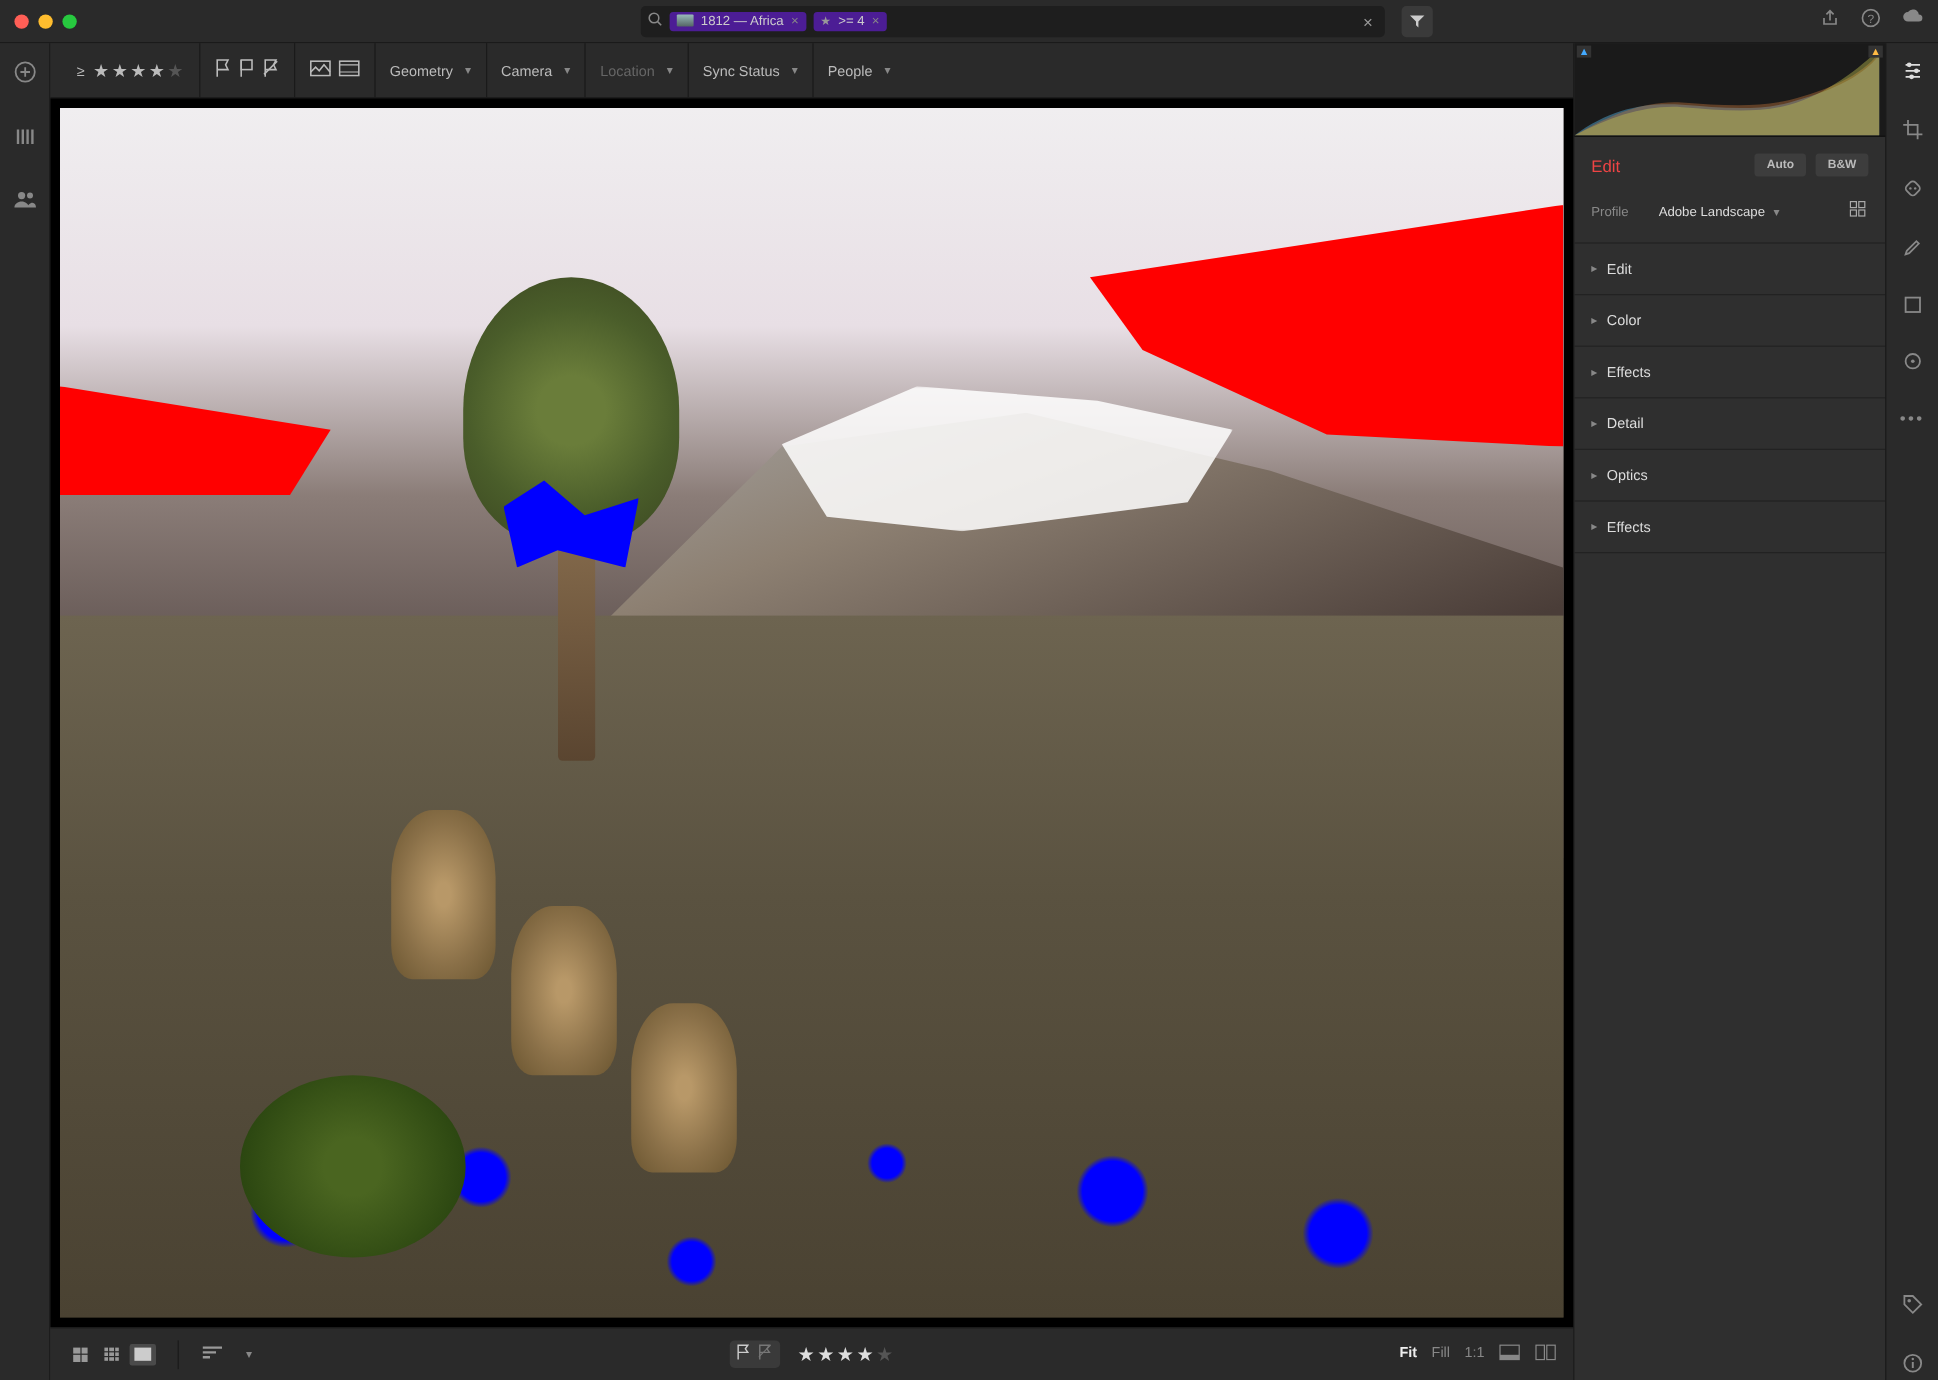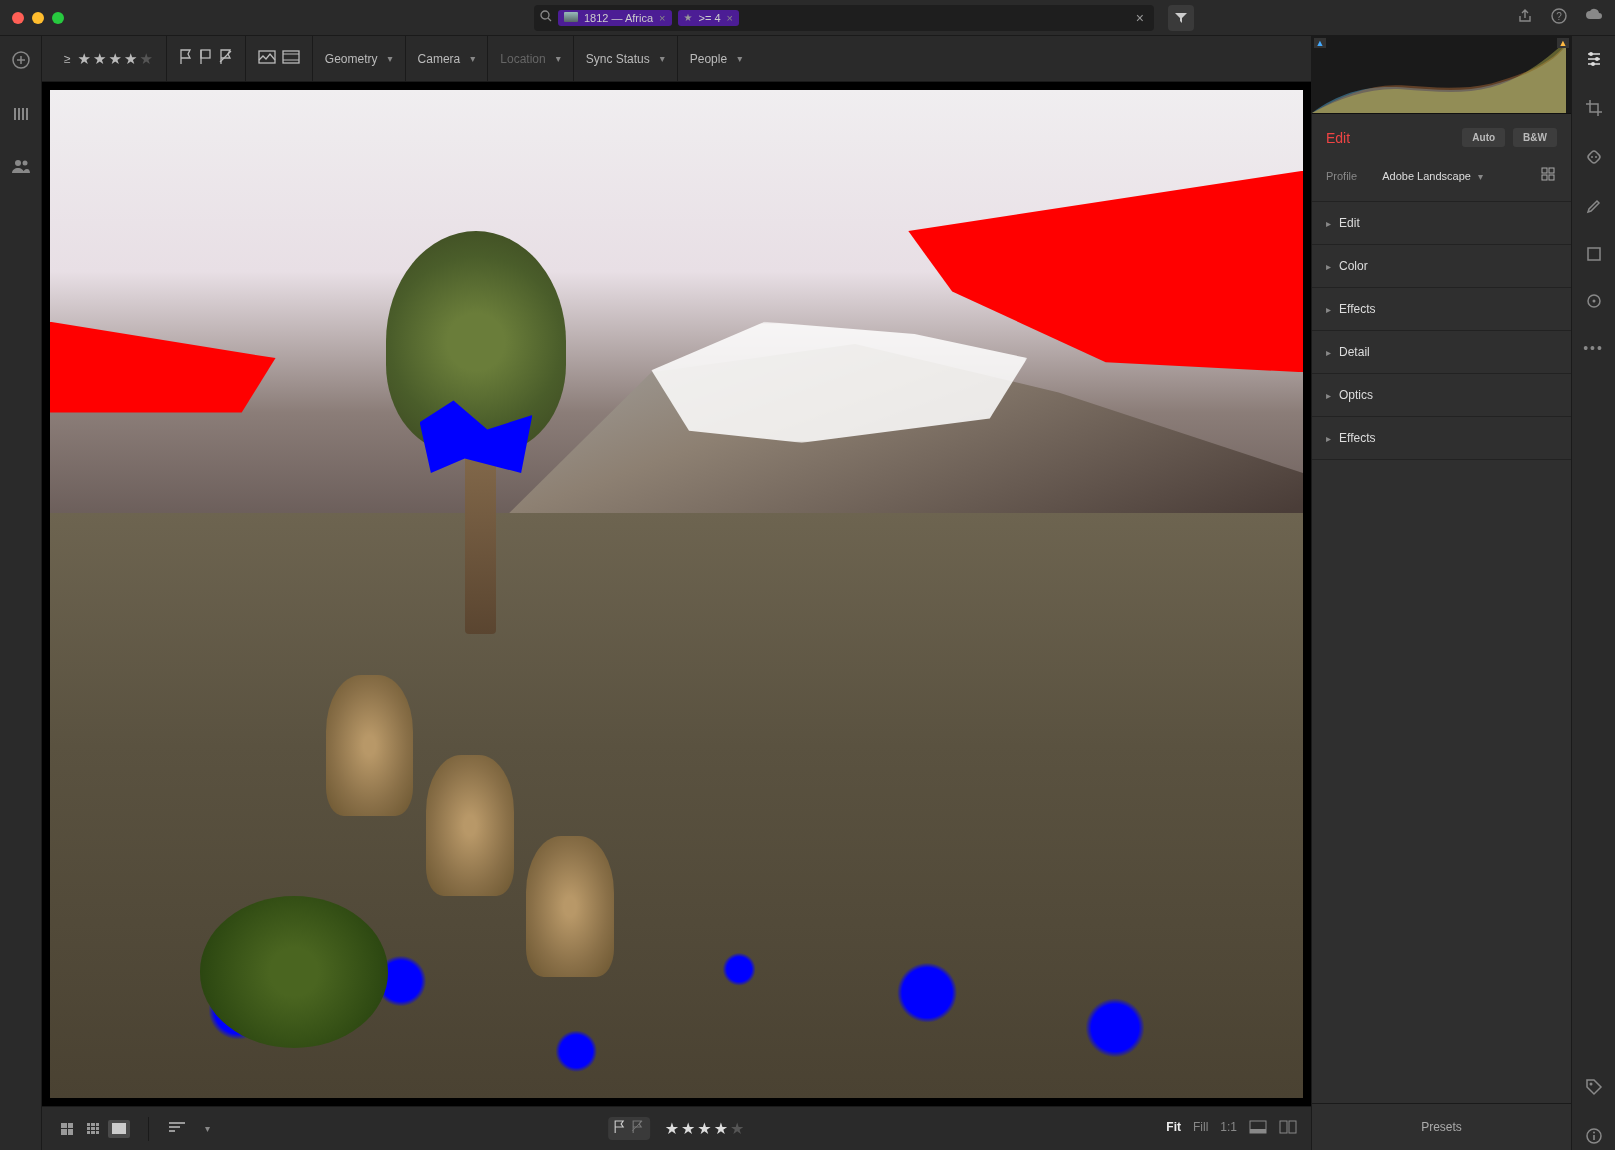--- a/index.html
+++ b/index.html
@@ -354,21 +354,20 @@
         <span>Detail</span>
       </div>
     <div class="panel-section">
         <span class="chv">▸</span>
         <span>Optics</span>
       </div>
     <div class="panel-section">
         <span class="chv">▸</span>
         <span>Effects</span>
       </div>
-    <div class="presets">Presets</div>
   </div>
 
   <div class="toolrail">
     <span class="active"><svg width="18" height="18" viewBox="0 0 18 18">
           <path d="M3 4h12M3 9h12M3 14h12" stroke="#ddd" stroke-width="1.5"></path>
           <circle cx="6" cy="4" r="2" fill="#ddd"></circle>
           <circle cx="12" cy="9" r="2" fill="#ddd"></circle>
           <circle cx="8" cy="14" r="2" fill="#ddd"></circle>
         </svg></span>
     <span><svg width="18" height="18" viewBox="0 0 18 18">

